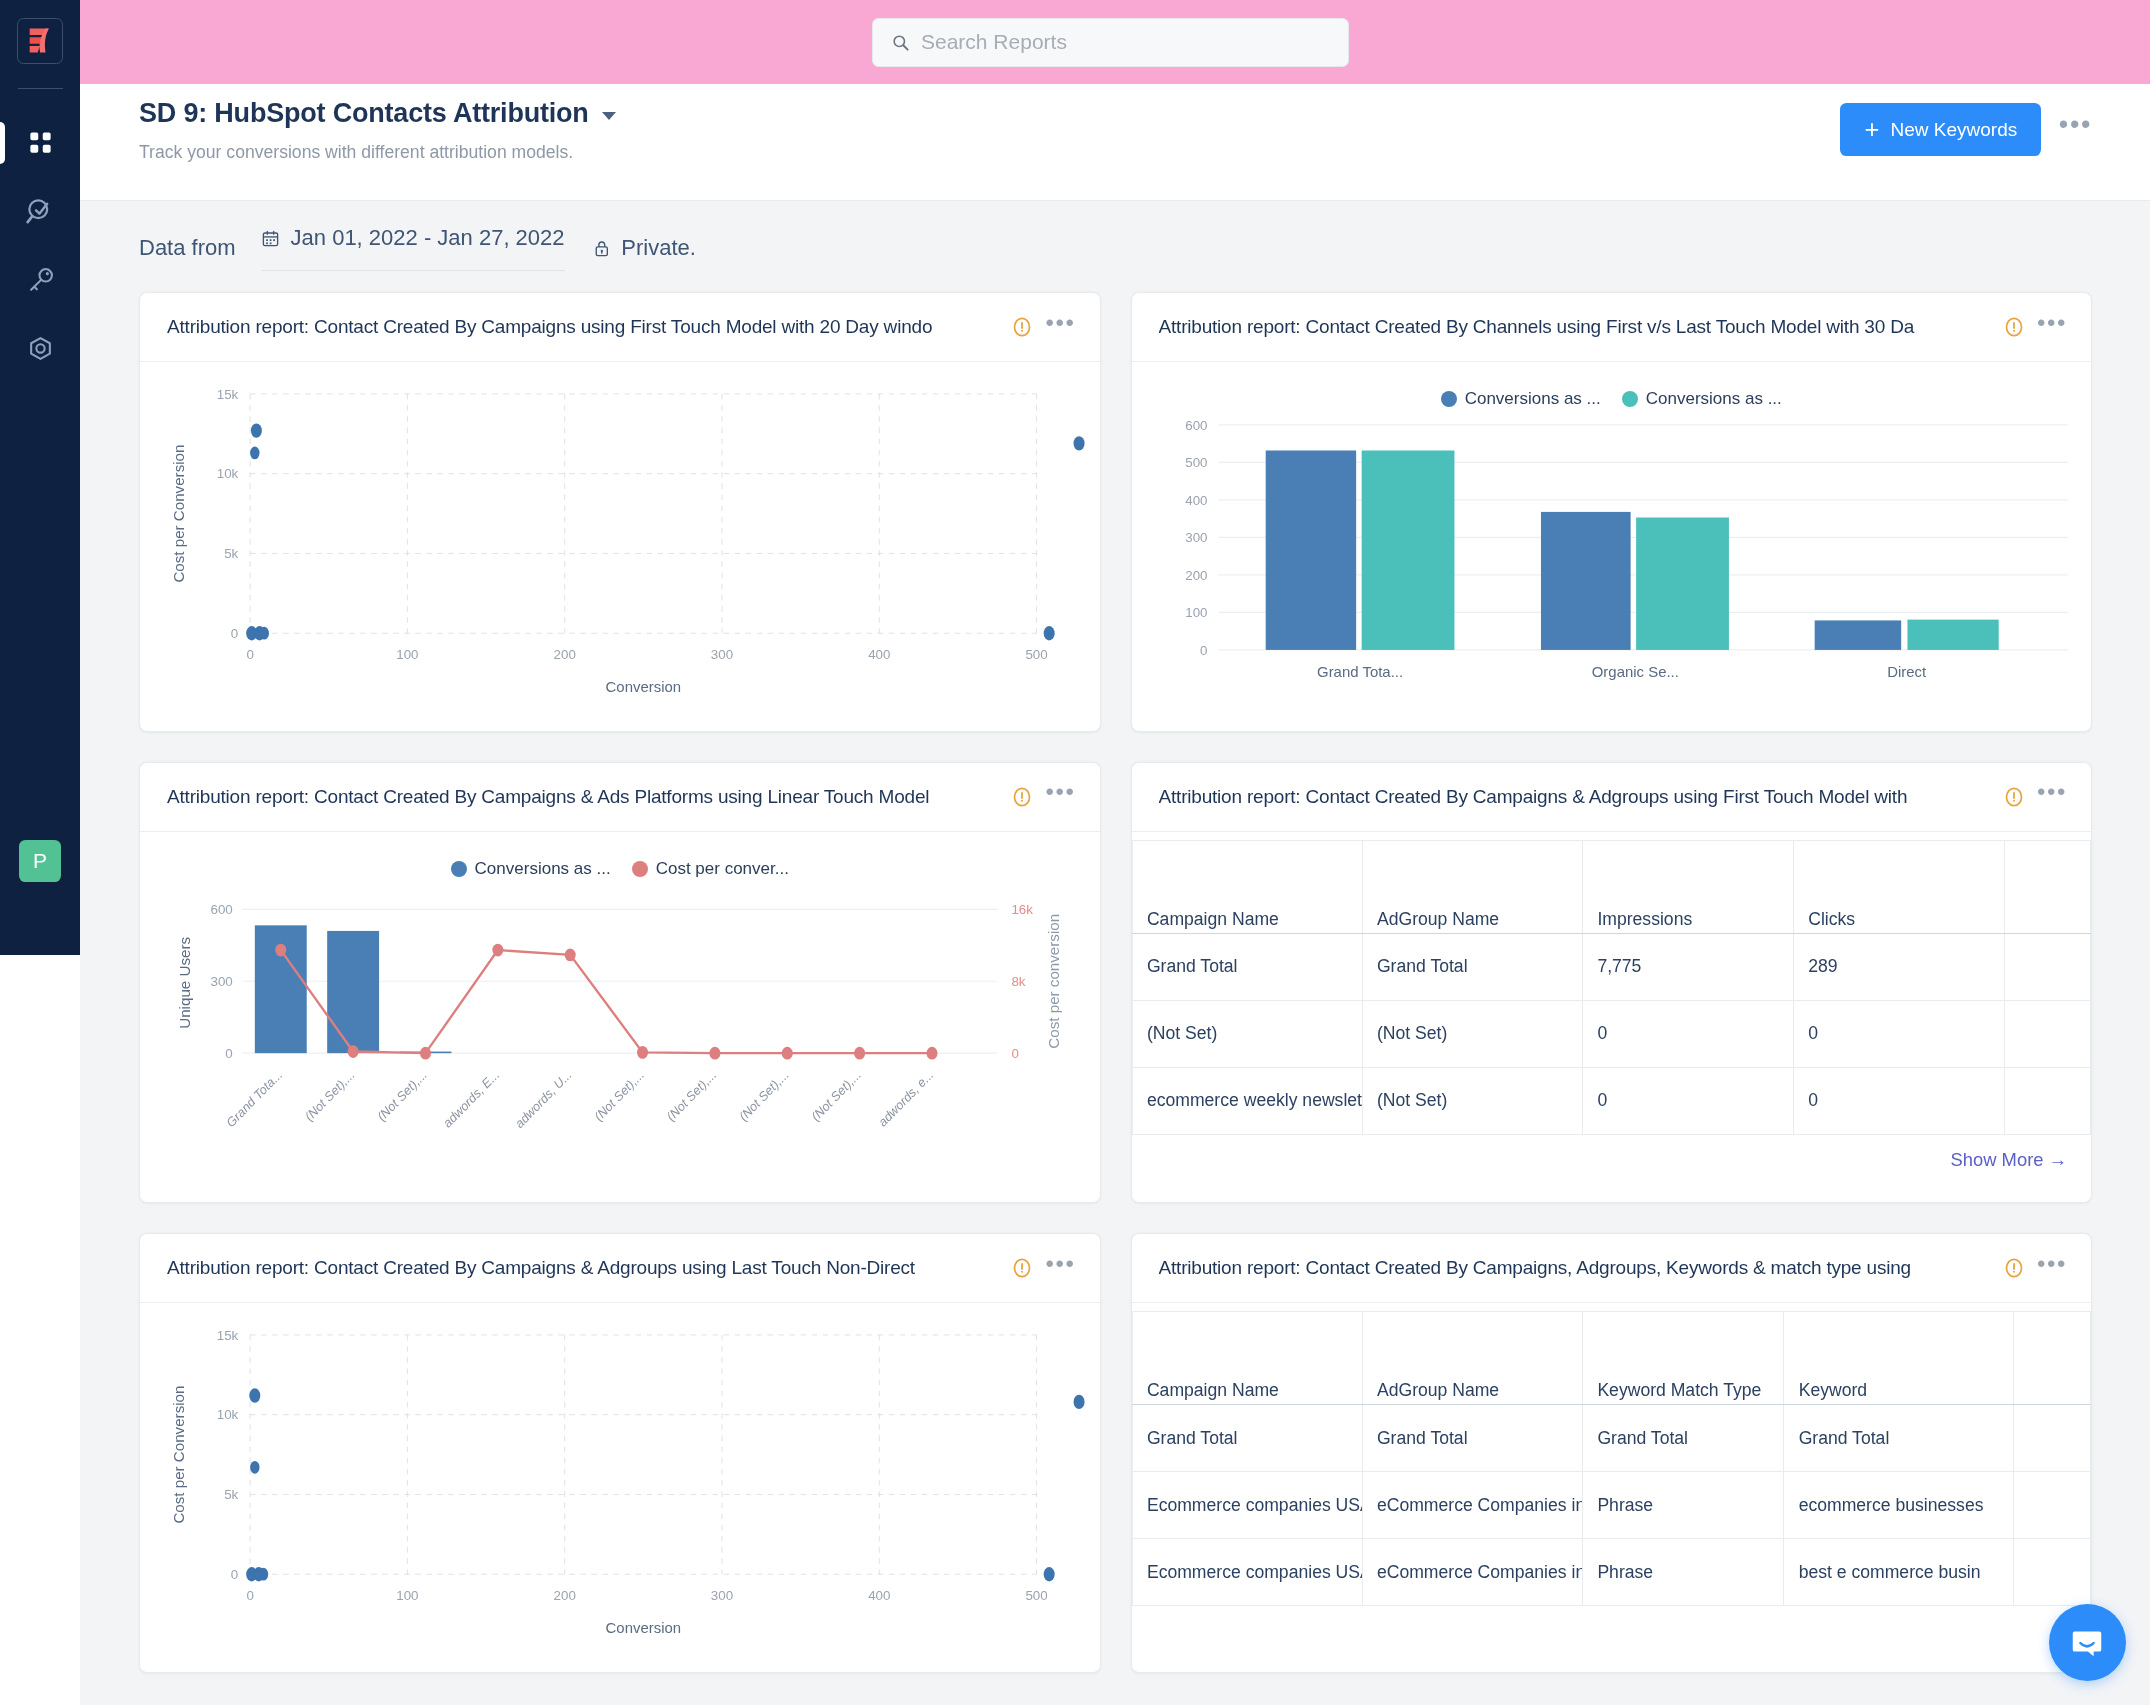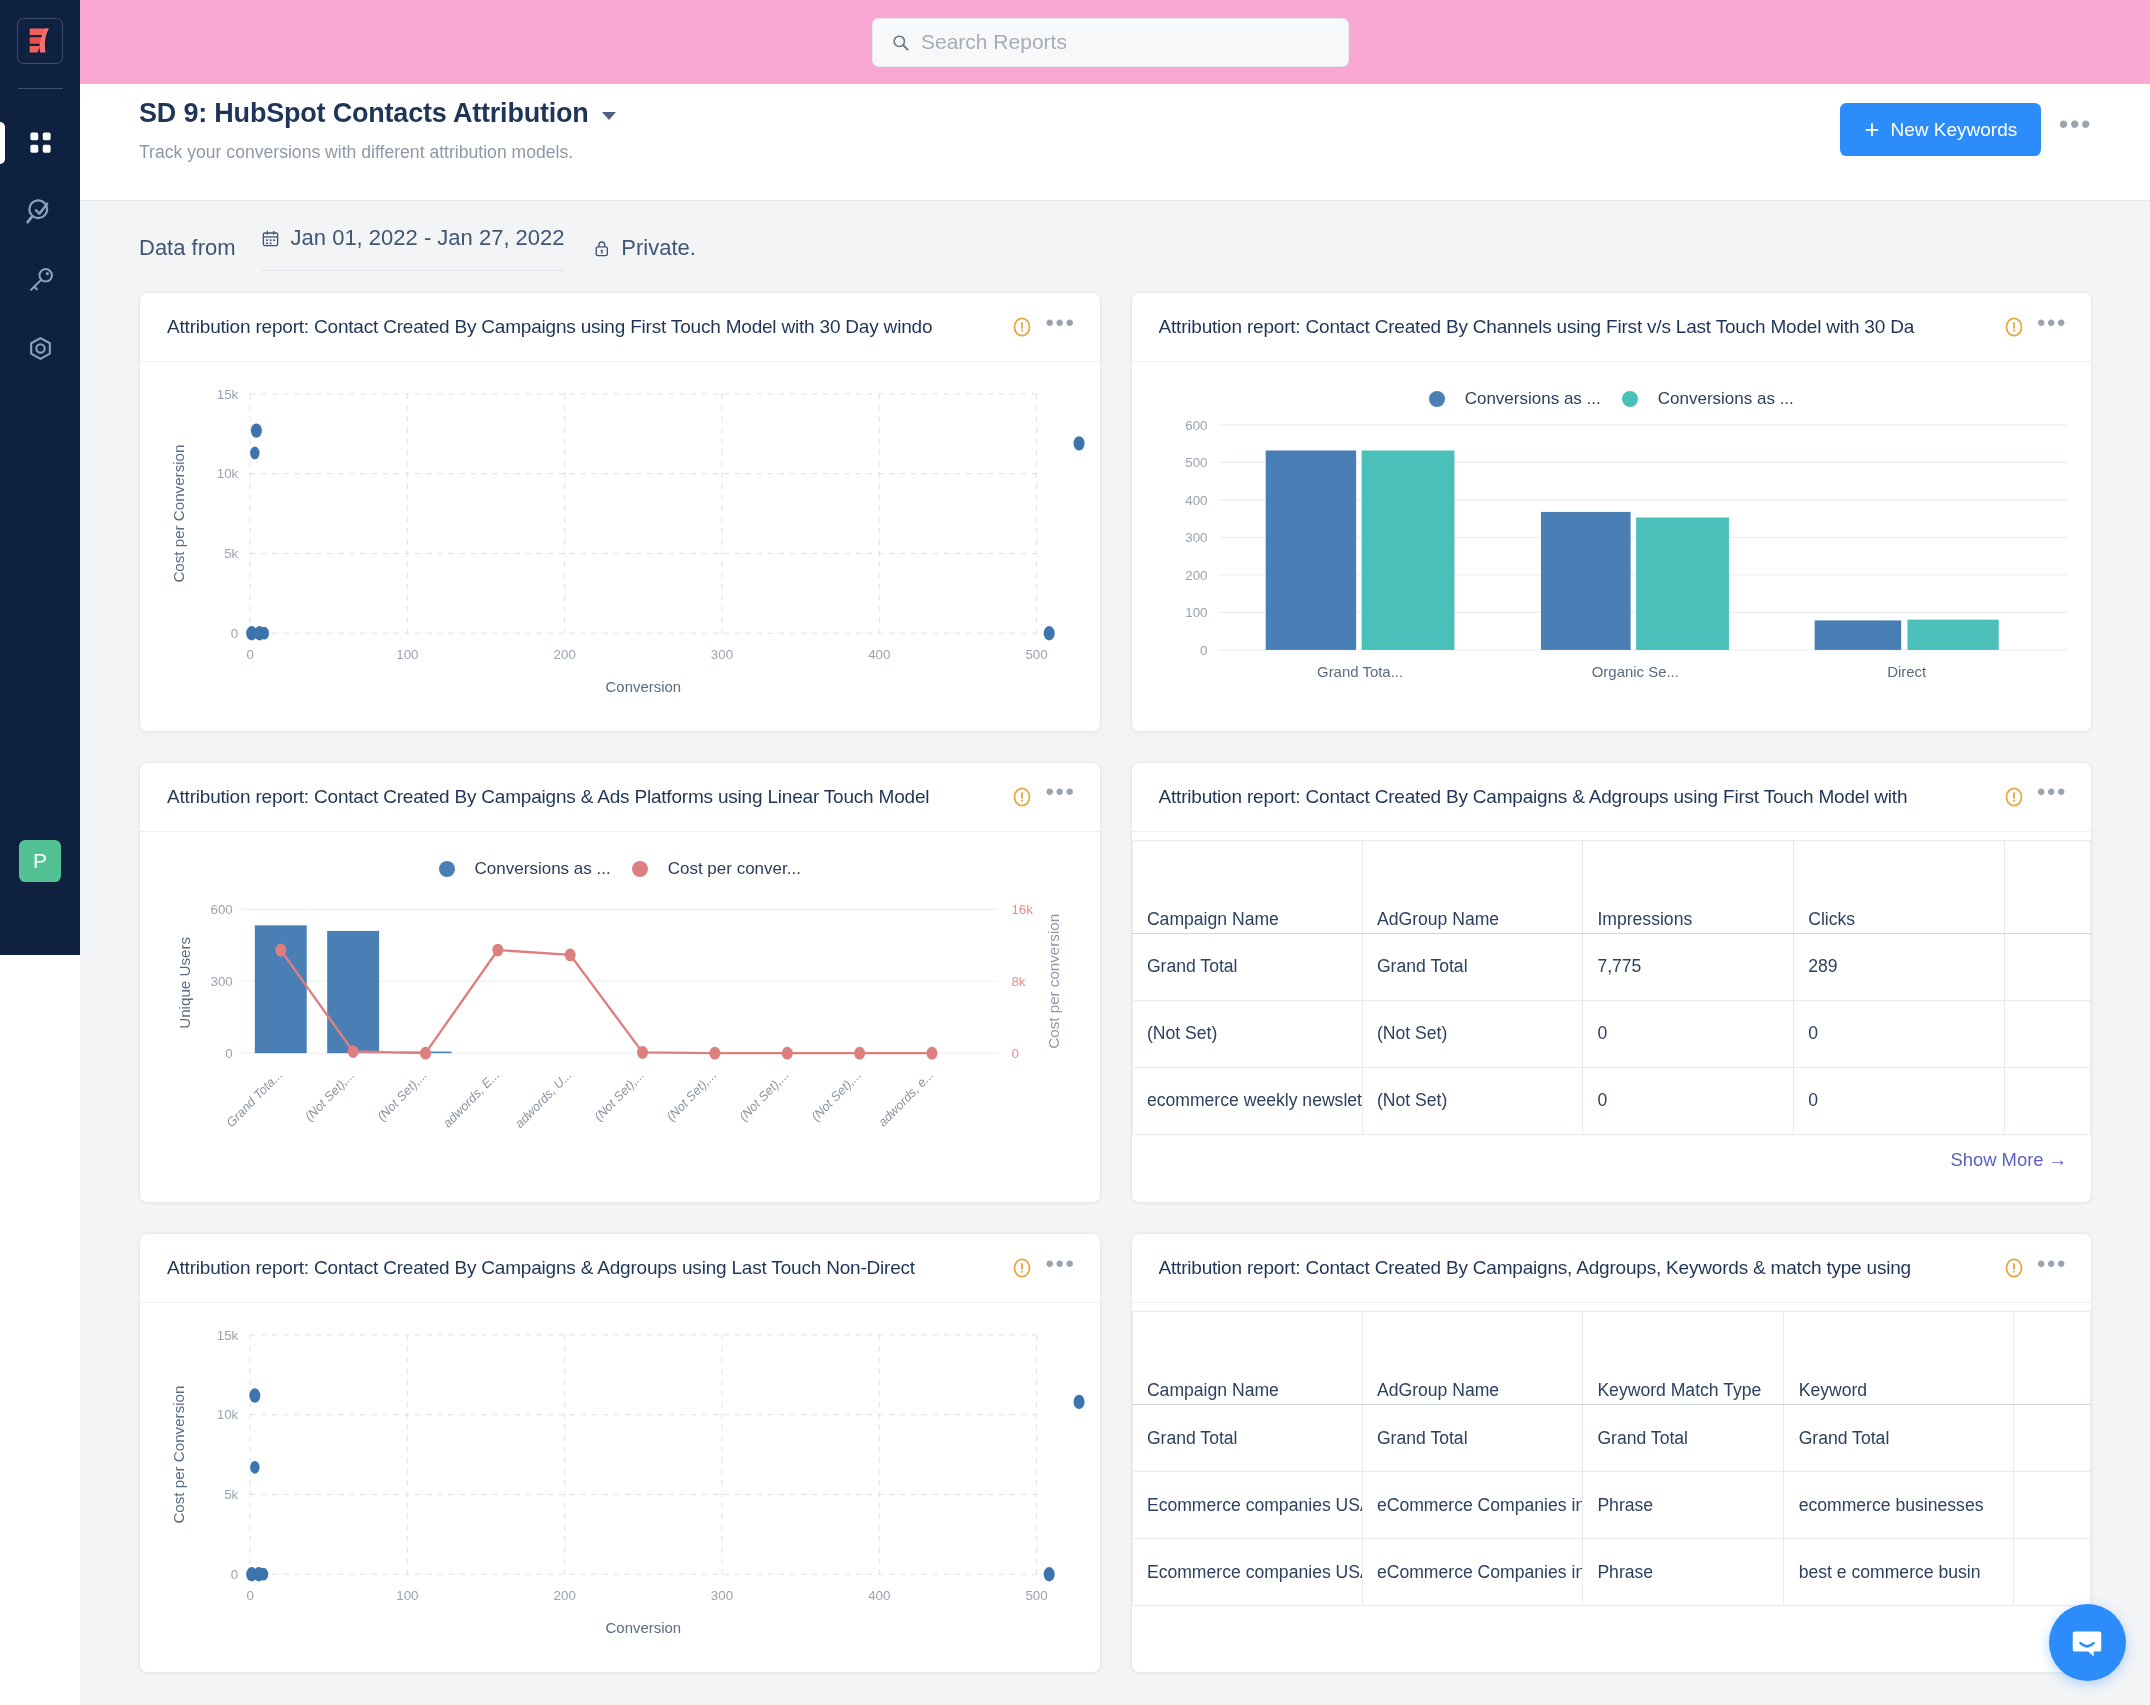--- a/index.html
+++ b/index.html
@@ -125,21 +125,21 @@
   }
   .warn-icon { flex: 0 0 auto; }
   .card-dots { color: #9aa3b0; font-size: 24px; letter-spacing: 1.6px; line-height: .4; padding-bottom: 9.6px; cursor: pointer;}
   .card-body { flex: 1; position: relative; padding: 8px 0 0 0; }
 
   
   .legend {
     display: flex; align-items: center; justify-content: center; gap: 21px;
     padding-top: 19px; font-size: 17px; color: #2c3e5c;
   }
-  .legend-item { display: flex; align-items: center; gap: 20px; }
+  .legend-item { display: flex; align-items: center; gap: 8px; }
   .legend-dot { width: 16px; height: 16px; border-radius: 50%; }
   .axis-text { font-size: 17px; fill: #9aa3b0; font-family: "Liberation Sans", sans-serif; }
   .axis-title { font-size: 19px; fill: #5a6b83; font-family: "Liberation Sans", sans-serif;}
   .axis-title-red { font-size: 19px; fill: #8c98ab; font-family: "Liberation Sans", sans-serif;}
   .tick-red { font-size: 17px; fill: #e78a8a; font-family: "Liberation Sans", sans-serif;}
   .xrot { font-size: 16px; fill: #8b94a1; font-family: "Liberation Sans", sans-serif; font-style: italic;}
 
   
   table.rpt { width: 100%; border-collapse: collapse; table-layout: fixed; }
   table.rpt th, table.rpt td {
@@ -271,21 +271,21 @@
           <line x1="11" y1="15.5" x2="11" y2="18" stroke="#3f5573" stroke-width="1.6" stroke-linecap="round"></line>
         </svg>
         <span>Private.</span>
       </span>
     </div>
 
     <div class="grid">
 
       <div class="card">
         <div class="card-head">
-          <span class="card-title">Attribution report: Contact Created By Campaigns using First Touch Model with 30 Day windo</span>
+          <span class="card-title">Attribution report: Contact Created By Campaigns using First Touch Model with 20 Day windo</span>
           <svg class="warn-icon" width="24" height="24" viewBox="0 0 24 24">
             <ellipse cx="12" cy="12" rx="7.5" ry="8.6" fill="none" stroke="#e8a33d" stroke-width="1.7"></ellipse>
             <line x1="12" y1="8" x2="12" y2="13" stroke="#e8a33d" stroke-width="1.8" stroke-linecap="round"></line>
             <circle cx="12" cy="15.8" r="1" fill="#e8a33d"></circle>
           </svg>
           <span class="card-dots">•••</span>
         </div>
         <div class="card-body">
           <svg width="100%" height="343" viewBox="0 0 1220 430" preserveAspectRatio="none">
             <g stroke="#d6dae0" stroke-width="1" stroke-dasharray="7 7">

